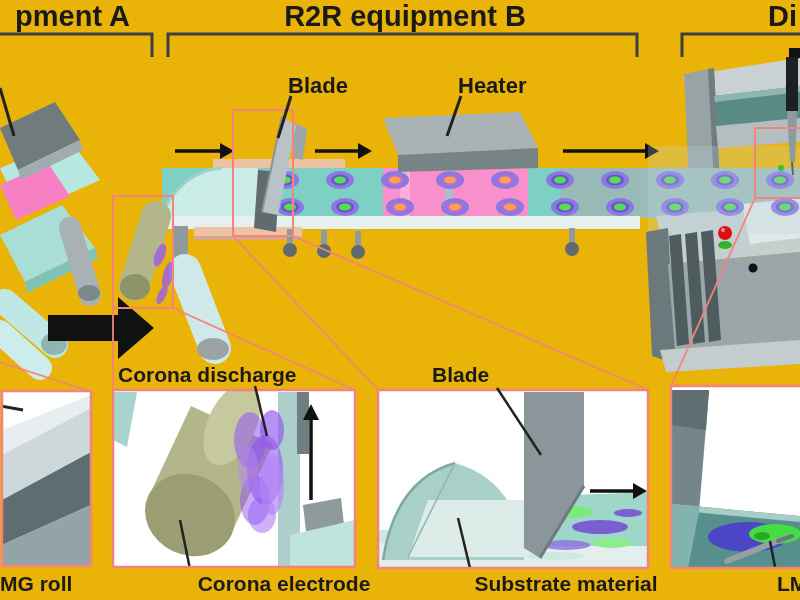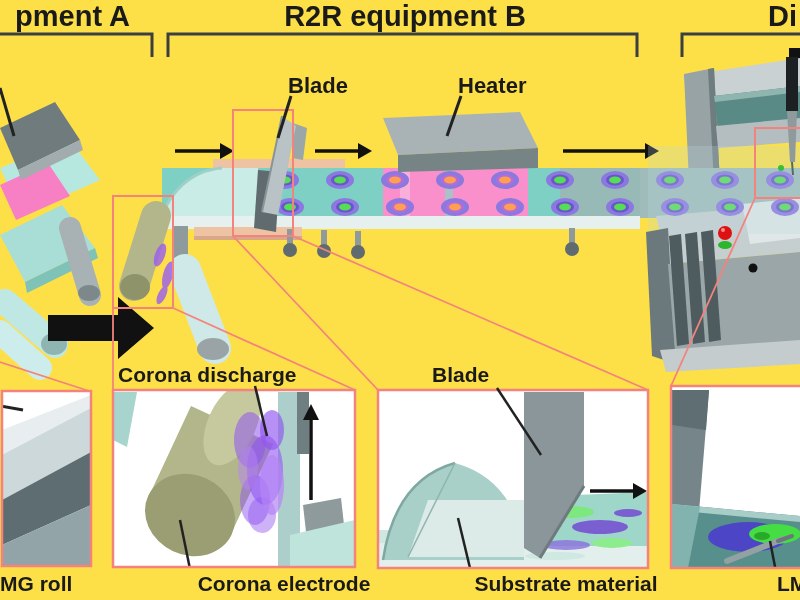--- a/index.html
+++ b/index.html
@@ -1,16 +1,16 @@
 <!DOCTYPE html>
 <html><head>
 <meta charset="utf-8">
 <style>
   html,body{margin:0;padding:0;background:#fff;}
-  .fig{position:relative;width:800px;height:600px;background:#fde047;overflow:hidden;}
+  .fig{position:relative;width:800px;height:600px;background:#eab308;overflow:hidden;}
   svg{position:absolute;left:0;top:0;}
   text{font-family:"Liberation Sans", sans-serif;font-weight:bold;fill:#1a1a1a;}
   .t-h{font-size:29px;}
   .t-m{font-size:22px;}
   .t-s{font-size:21px;}
 </style>
 </head>
 <body>
 
 <div class="fig">

